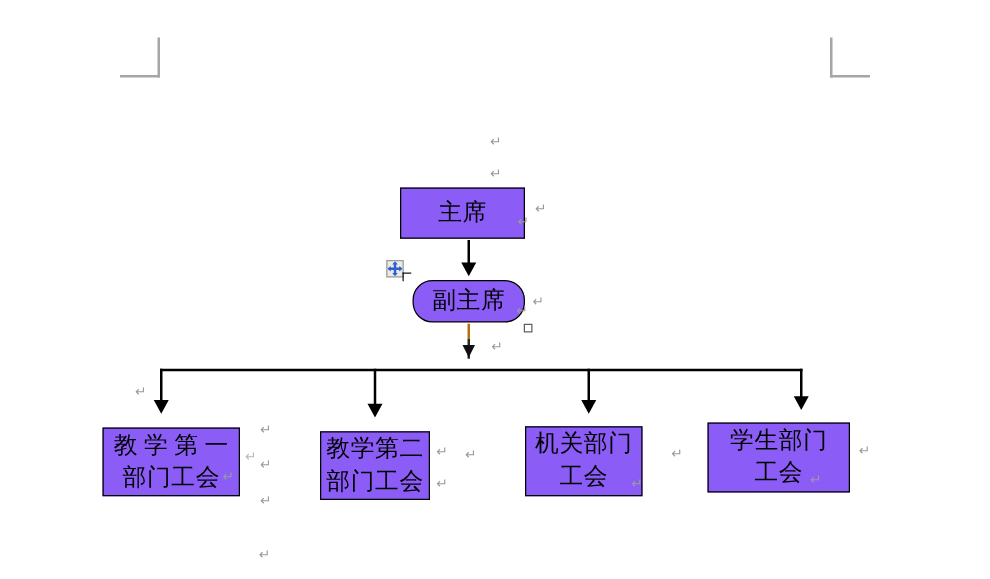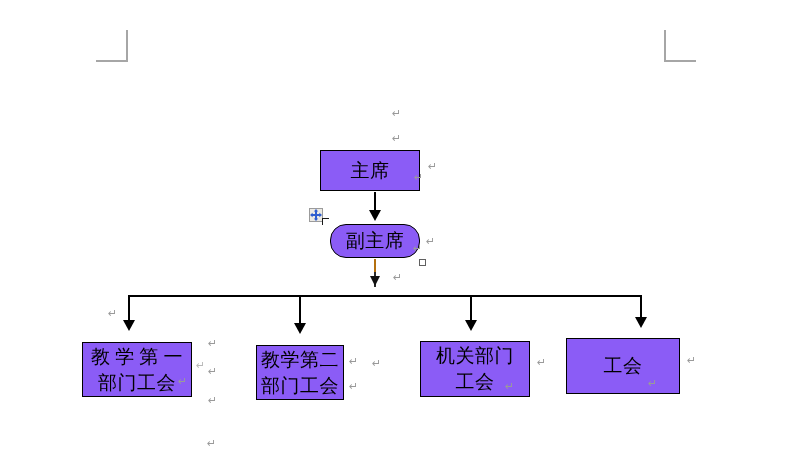--- a/index.html
+++ b/index.html
@@ -227,28 +227,29 @@
   <span class="pilcrow" style="left:208px; top:395px;">↵</span>
 
   <div class="org-box" style="left:256px; top:345px; width:88px; height:55px;">
     <span class="line">教学第二</span>
     <span class="line">部门工会</span>
   </div>
   <span class="pilcrow" style="left:349px; top:356px;">↵</span>
   <span class="pilcrow" style="left:349px; top:381px;">↵</span>
   <span class="pilcrow" style="left:372px; top:358px;">↵</span>
 
-  <div class="org-box" style="left:420px; top:341px; width:110px; height:56px;">
+  <div class="org-box" style="left:420px; top:341px; width:94px; height:56px;">
     <span class="line">机关部门</span>
     <span class="line">工会</span>
   </div>
   <span class="pilcrow" style="left:505px; top:381px;">↵</span>
   <span class="pilcrow" style="left:537px; top:357px;">↵</span>
 
   <div class="org-box" style="left:566px; top:338px; width:114px; height:56px;">
+    <span class="line">学生部门</span>
     <span class="line">工会</span>
   </div>
   <span class="pilcrow" style="left:648px; top:378px;">↵</span>
   <span class="pilcrow" style="left:687px; top:355px;">↵</span>
 
   <span class="pilcrow" style="left:207px; top:438px;">↵</span>
 
 </div>
 
 </body></html>

